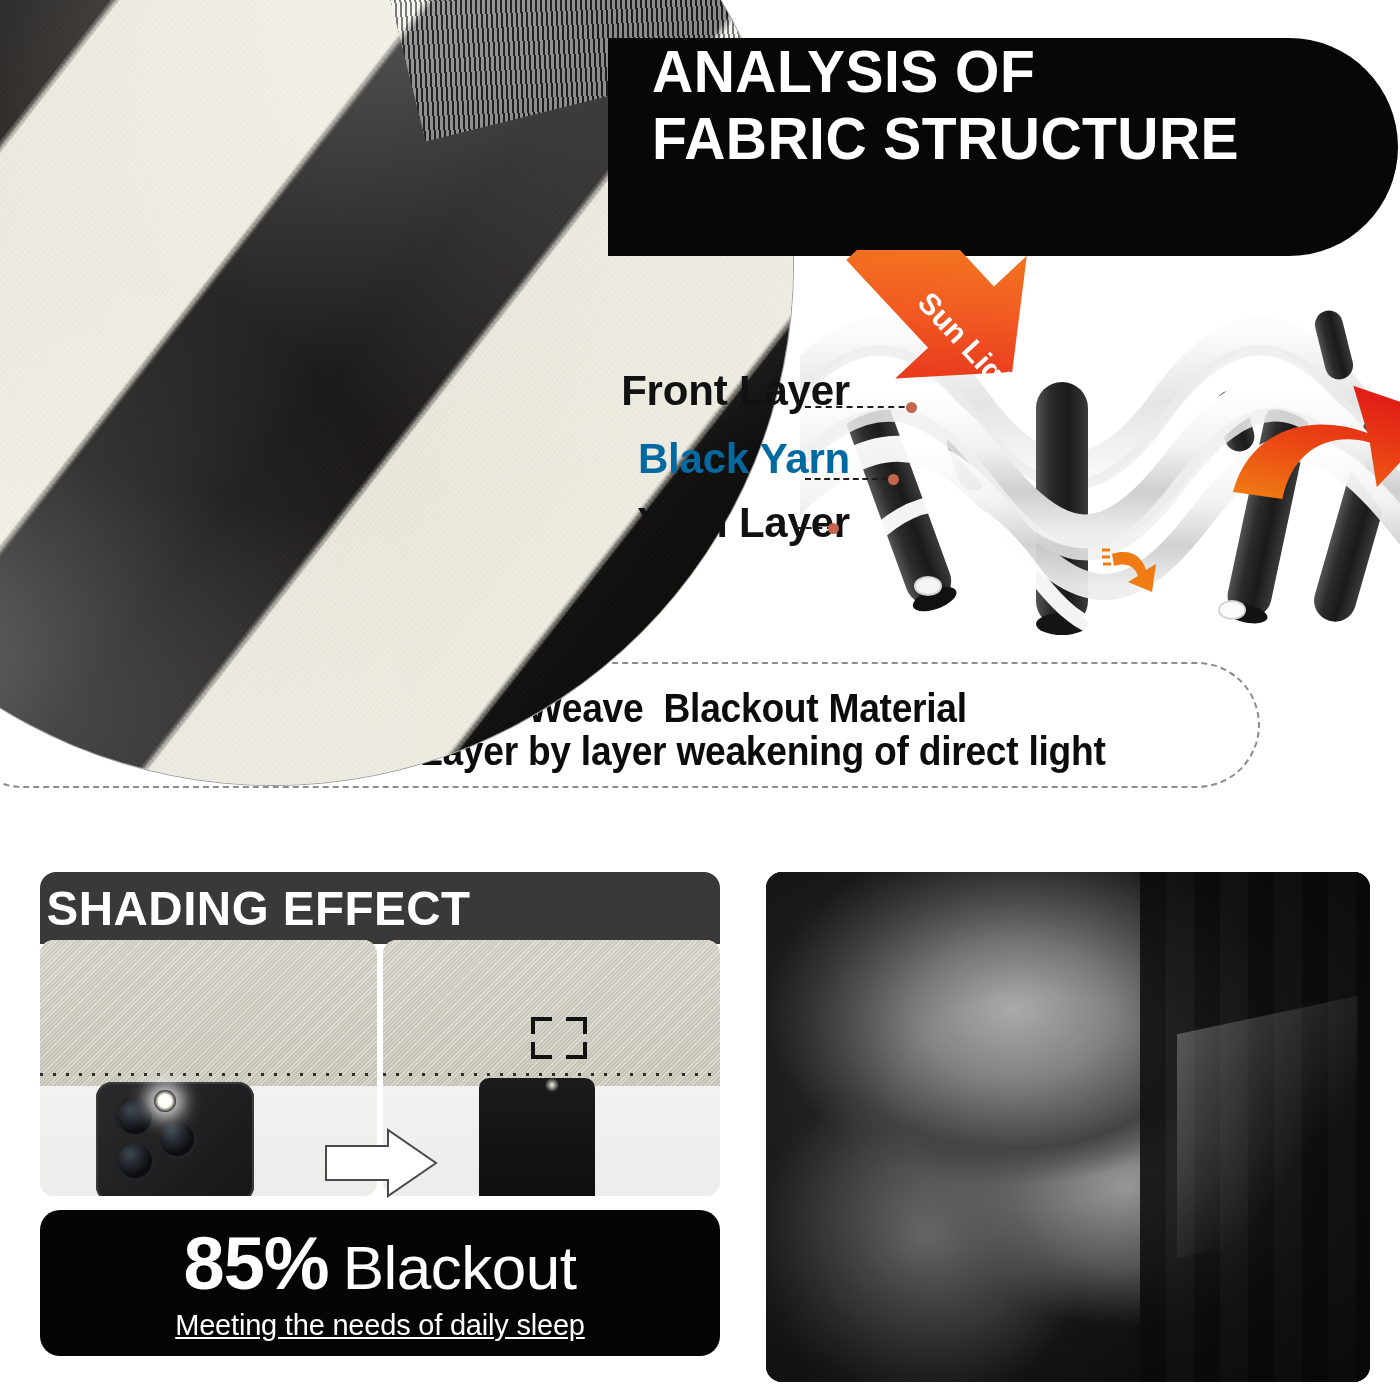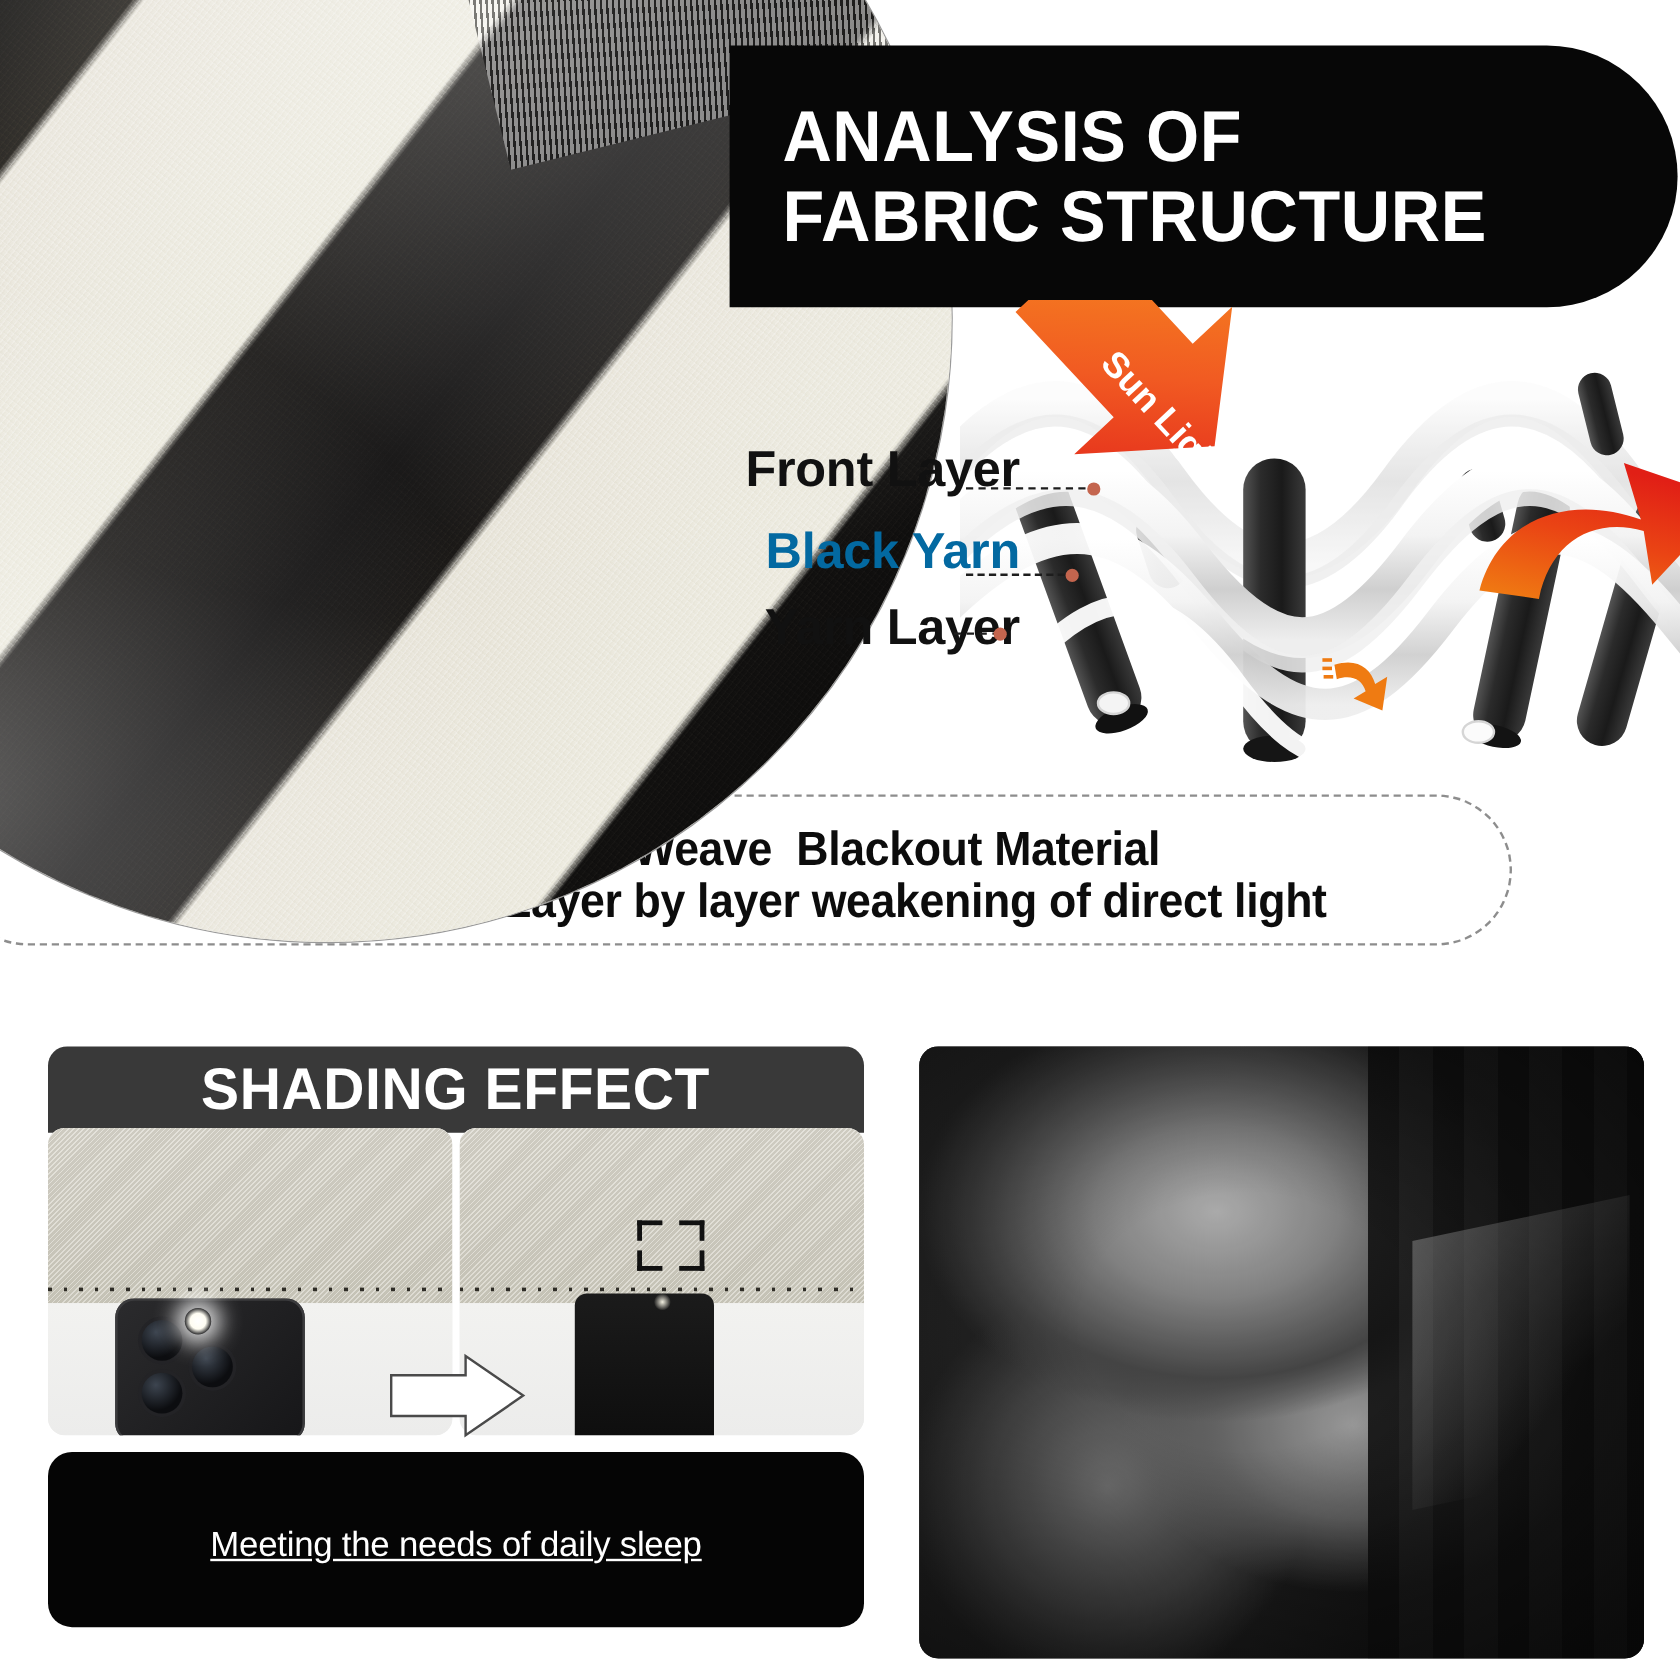--- a/index.html
+++ b/index.html
@@ -60,21 +60,21 @@
     background:repeating-linear-gradient(100deg, rgba(0,0,0,.9) 0 2px, rgba(255,255,255,.75) 2px 5px);
     opacity:.55;transform:rotate(-14deg);}
 
   
   .title-banner{
     position:absolute;left:608px;top:38px;width:790px;height:218px;
     background:#070707;border-radius:0 109px 109px 0;
   }
   .title-banner .t-wrap{
     position:absolute;left:44px;top:0;right:26px;bottom:0;
-    display:flex;flex-direction:column;justify-content:center;align-items:flex-start;
+    display:flex;flex-direction:column;align-items:flex-start;
   }
   .title-line{color:#fff;font-weight:bold;font-size:60px;line-height:1.12;
     letter-spacing:0.5px;white-space:pre;transform:scaleX(0.95);transform-origin:left center;}
 
   
   .weave{position:absolute;left:800px;top:250px;width:600px;height:420px;overflow:hidden;}
   .weave svg{display:block;}
 
   
   .labels{position:absolute;left:590px;top:370px;width:260px;height:185px;}
@@ -88,21 +88,21 @@
   .leader .dash{position:absolute;left:0;top:0;height:0;width:100%;
     border-top:2px dashed #1d1d1d;}
   .leader .dot{position:absolute;top:-4px;width:11px;height:11px;border-radius:50%;}
 
   
   .bottom-left{position:absolute;left:30px;top:872px;width:700px;height:510px;}
 
   .shade-head{
     position:absolute;left:10px;top:0;width:680px;height:72px;
     background:#393939;border-radius:16px 16px 0 0;
-    display:flex;align-items:center;justify-content:center;
+    display:flex;align-items:center;justify-content:flex-start;
   }
   .shade-head span{color:#fff;font-weight:bold;font-size:49px;letter-spacing:0.5px;
     transform:scaleX(0.97);}
 
   .compare{position:absolute;left:10px;top:68px;width:680px;height:256px;display:flex;gap:6px;}
   .photo{position:relative;width:337px;height:256px;border-radius:14px;overflow:hidden;background:#efefef;}
 
   .curtain{position:absolute;left:0;top:0;width:100%;height:57%;
     background:linear-gradient(180deg,#d9d6cb 0%,#d3d0c4 62%,#cfccbf 100%);}
   .curtain::after{content:"";position:absolute;inset:0;
@@ -331,20 +331,24 @@
       </div>
 
       <div class="mid-arrow">
         <svg width="118" height="74" viewBox="0 0 118 74">
           <path d="M4,20 L66,20 L66,4 L114,37 L66,70 L66,54 L4,54 Z" fill="#ffffff" stroke="#4a4a4a" stroke-width="2"></path>
         </svg>
       </div>
     </div>
 
     <div class="blackout-bar">
+      <div class="bo-top">
+        <span class="bo-pct">85%</span>
+        <span class="bo-word">Blackout</span>
+      </div>
       <div class="bo-sub">Meeting the needs of daily sleep</div>
     </div>
   </div>
 
   <div class="bottom-right">
     <div class="sleep-photo"></div>
     <div class="sleep-vignette"></div>
   </div>
 
 </div>

